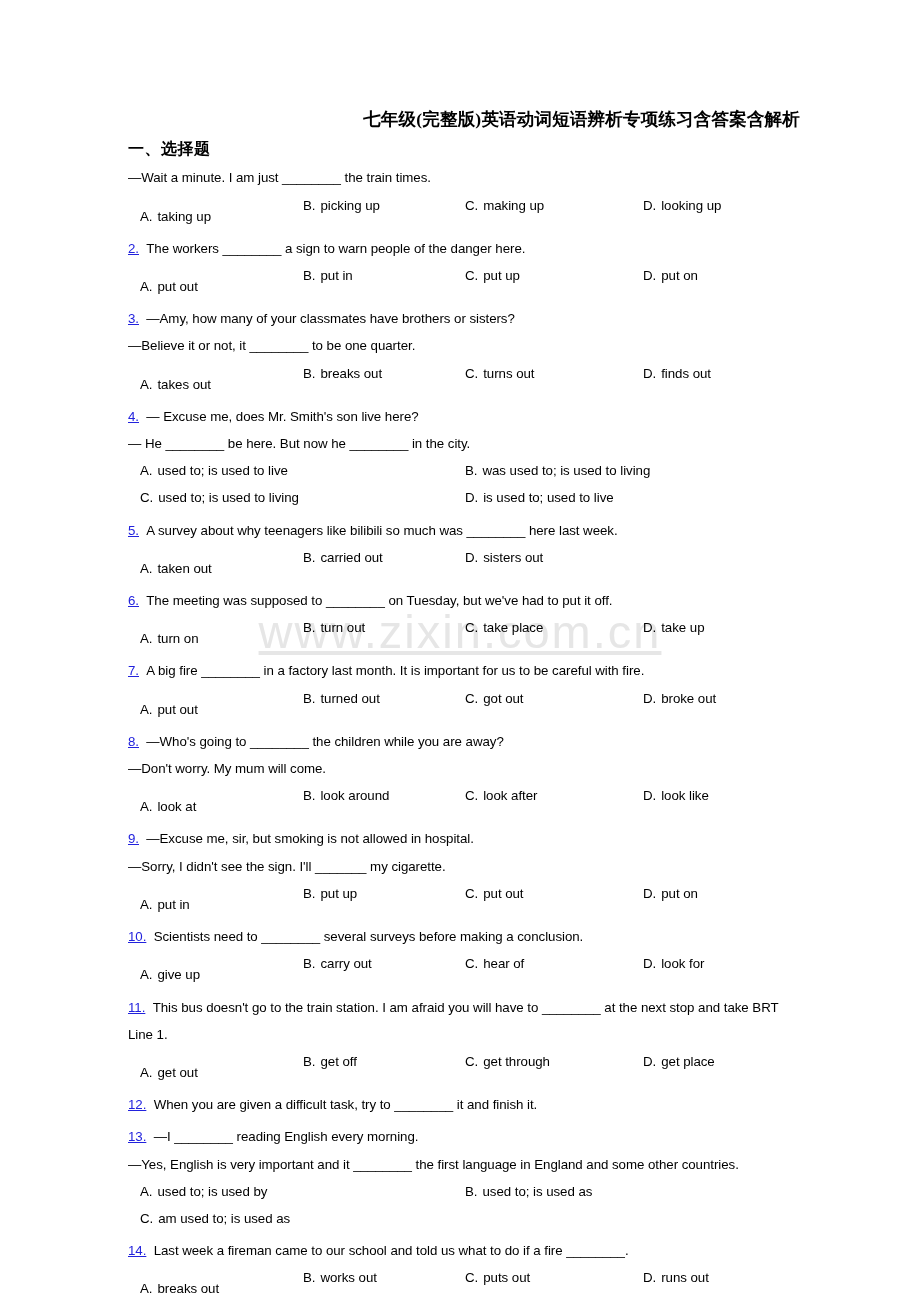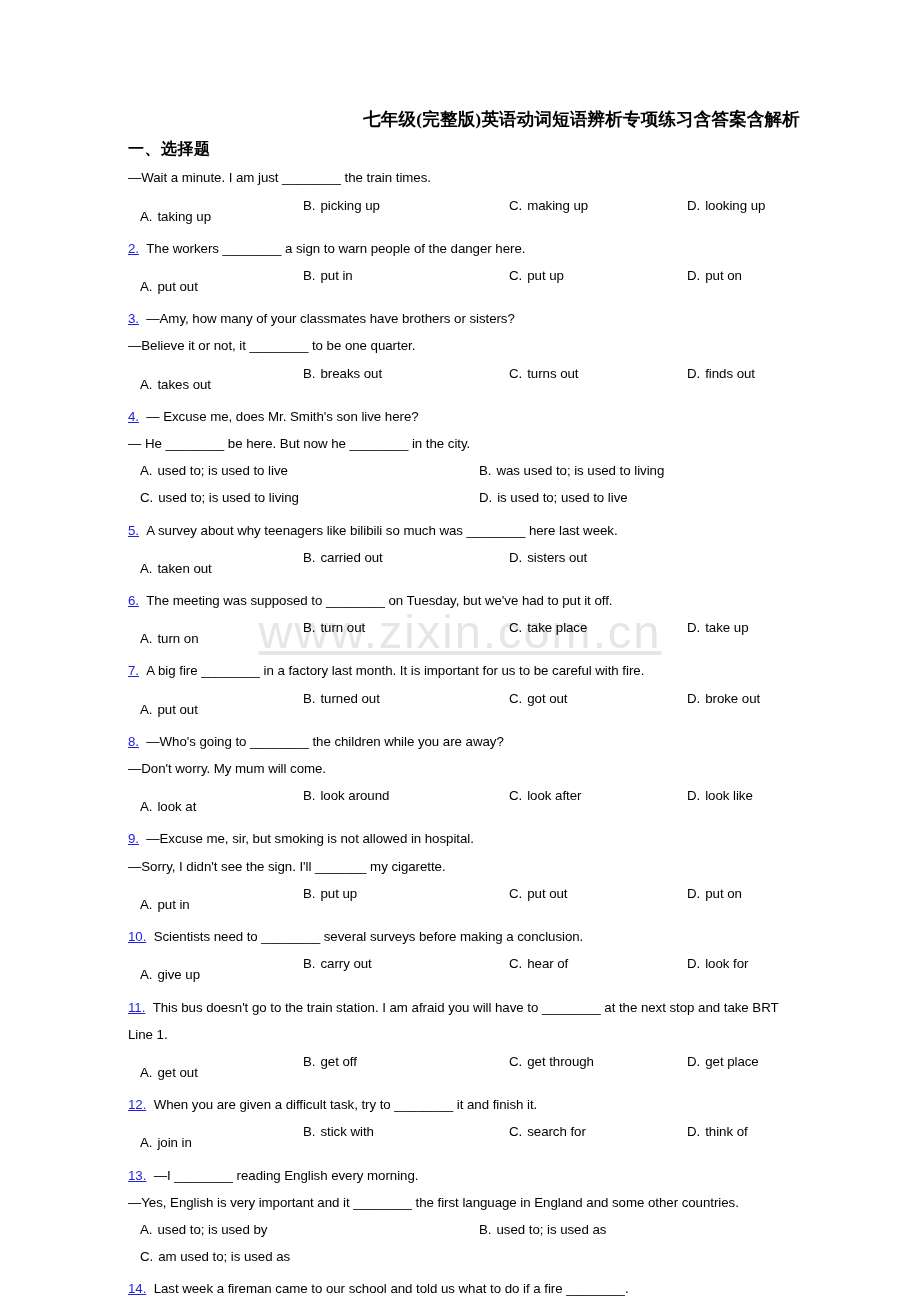--- a/index.html
+++ b/index.html
@@ -82,30 +82,29 @@
   
   .opts-4 {
     display: flex;
     font-size: 13.3px;
     line-height: 27.2px;
     letter-spacing: -0.05px;
   }
   .opts-4 .opt { flex: 0 0 auto; }
   .opts-4 .opt:nth-child(1) { width: 163px; padding-left: 12px; margin-top: 11px; }
   .opts-4 .opt:nth-child(2) { width: 162px; }
-  .opts-4 .opt:nth-child(3) { width: 178px; margin-left: 44px; }
+  .opts-4 .opt:nth-child(3) { width: 178px; }
   .opts-4 .opt:nth-child(4) { width: 169px; }
 
   
   .opts-2 {
     display: flex;
     font-size: 13.3px;
     line-height: 27.2px;
     letter-spacing: -0.05px;
-    gap: 14px;
   }
   .opts-2 .opt { flex: 0 0 auto; }
   .opts-2 .opt:nth-child(1) { width: 325px; padding-left: 12px; }
   .opts-2 .opt:nth-child(2) { width: 340px; }
 
   .opt-letter { margin-right: 5px; }
 </style>
 </head>
 <body>
 
@@ -214,26 +213,20 @@
         <div class="q-line"><span class="q-num">11.</span>&nbsp;&nbsp;<span>This bus doesn't go to the train station. I am afraid you will have to ________ at the next stop and take BRT Line 1.</span></div>
         <div class="opts-4">
           <div class="opt"><span class="opt-letter">A.</span><span>get out</span></div>
           <div class="opt"><span class="opt-letter">B.</span><span>get off</span></div>
           <div class="opt"><span class="opt-letter">C.</span><span>get through</span></div>
           <div class="opt"><span class="opt-letter">D.</span><span>get place</span></div>
         </div>
       </div>
       <div class="question">
         <div class="q-line"><span class="q-num">12.</span>&nbsp;&nbsp;<span>When you are given a difficult task, try to ________ it and finish it.</span></div>
-        <div class="opts-4">
-          <div class="opt"><span class="opt-letter">A.</span><span>join in</span></div>
-          <div class="opt"><span class="opt-letter">B.</span><span>stick with</span></div>
-          <div class="opt"><span class="opt-letter">C.</span><span>search for</span></div>
-          <div class="opt"><span class="opt-letter">D.</span><span>think of</span></div>
-        </div>
       </div>
       <div class="question">
         <div class="q-line"><span class="q-num">13.</span>&nbsp;&nbsp;<span>—I ________ reading English every morning.</span></div>
         <div class="q-line"><span>—Yes, English is very important and it ________ the first language in England and some other countries.</span></div>
         <div class="opts-2">
           <div class="opt"><span class="opt-letter">A.</span><span>used to; is used by</span></div>
           <div class="opt"><span class="opt-letter">B.</span><span>used to; is used as</span></div>
         </div>
         <div class="opts-2">
           <div class="opt"><span class="opt-letter">C.</span><span>am used to; is used as</span></div>

